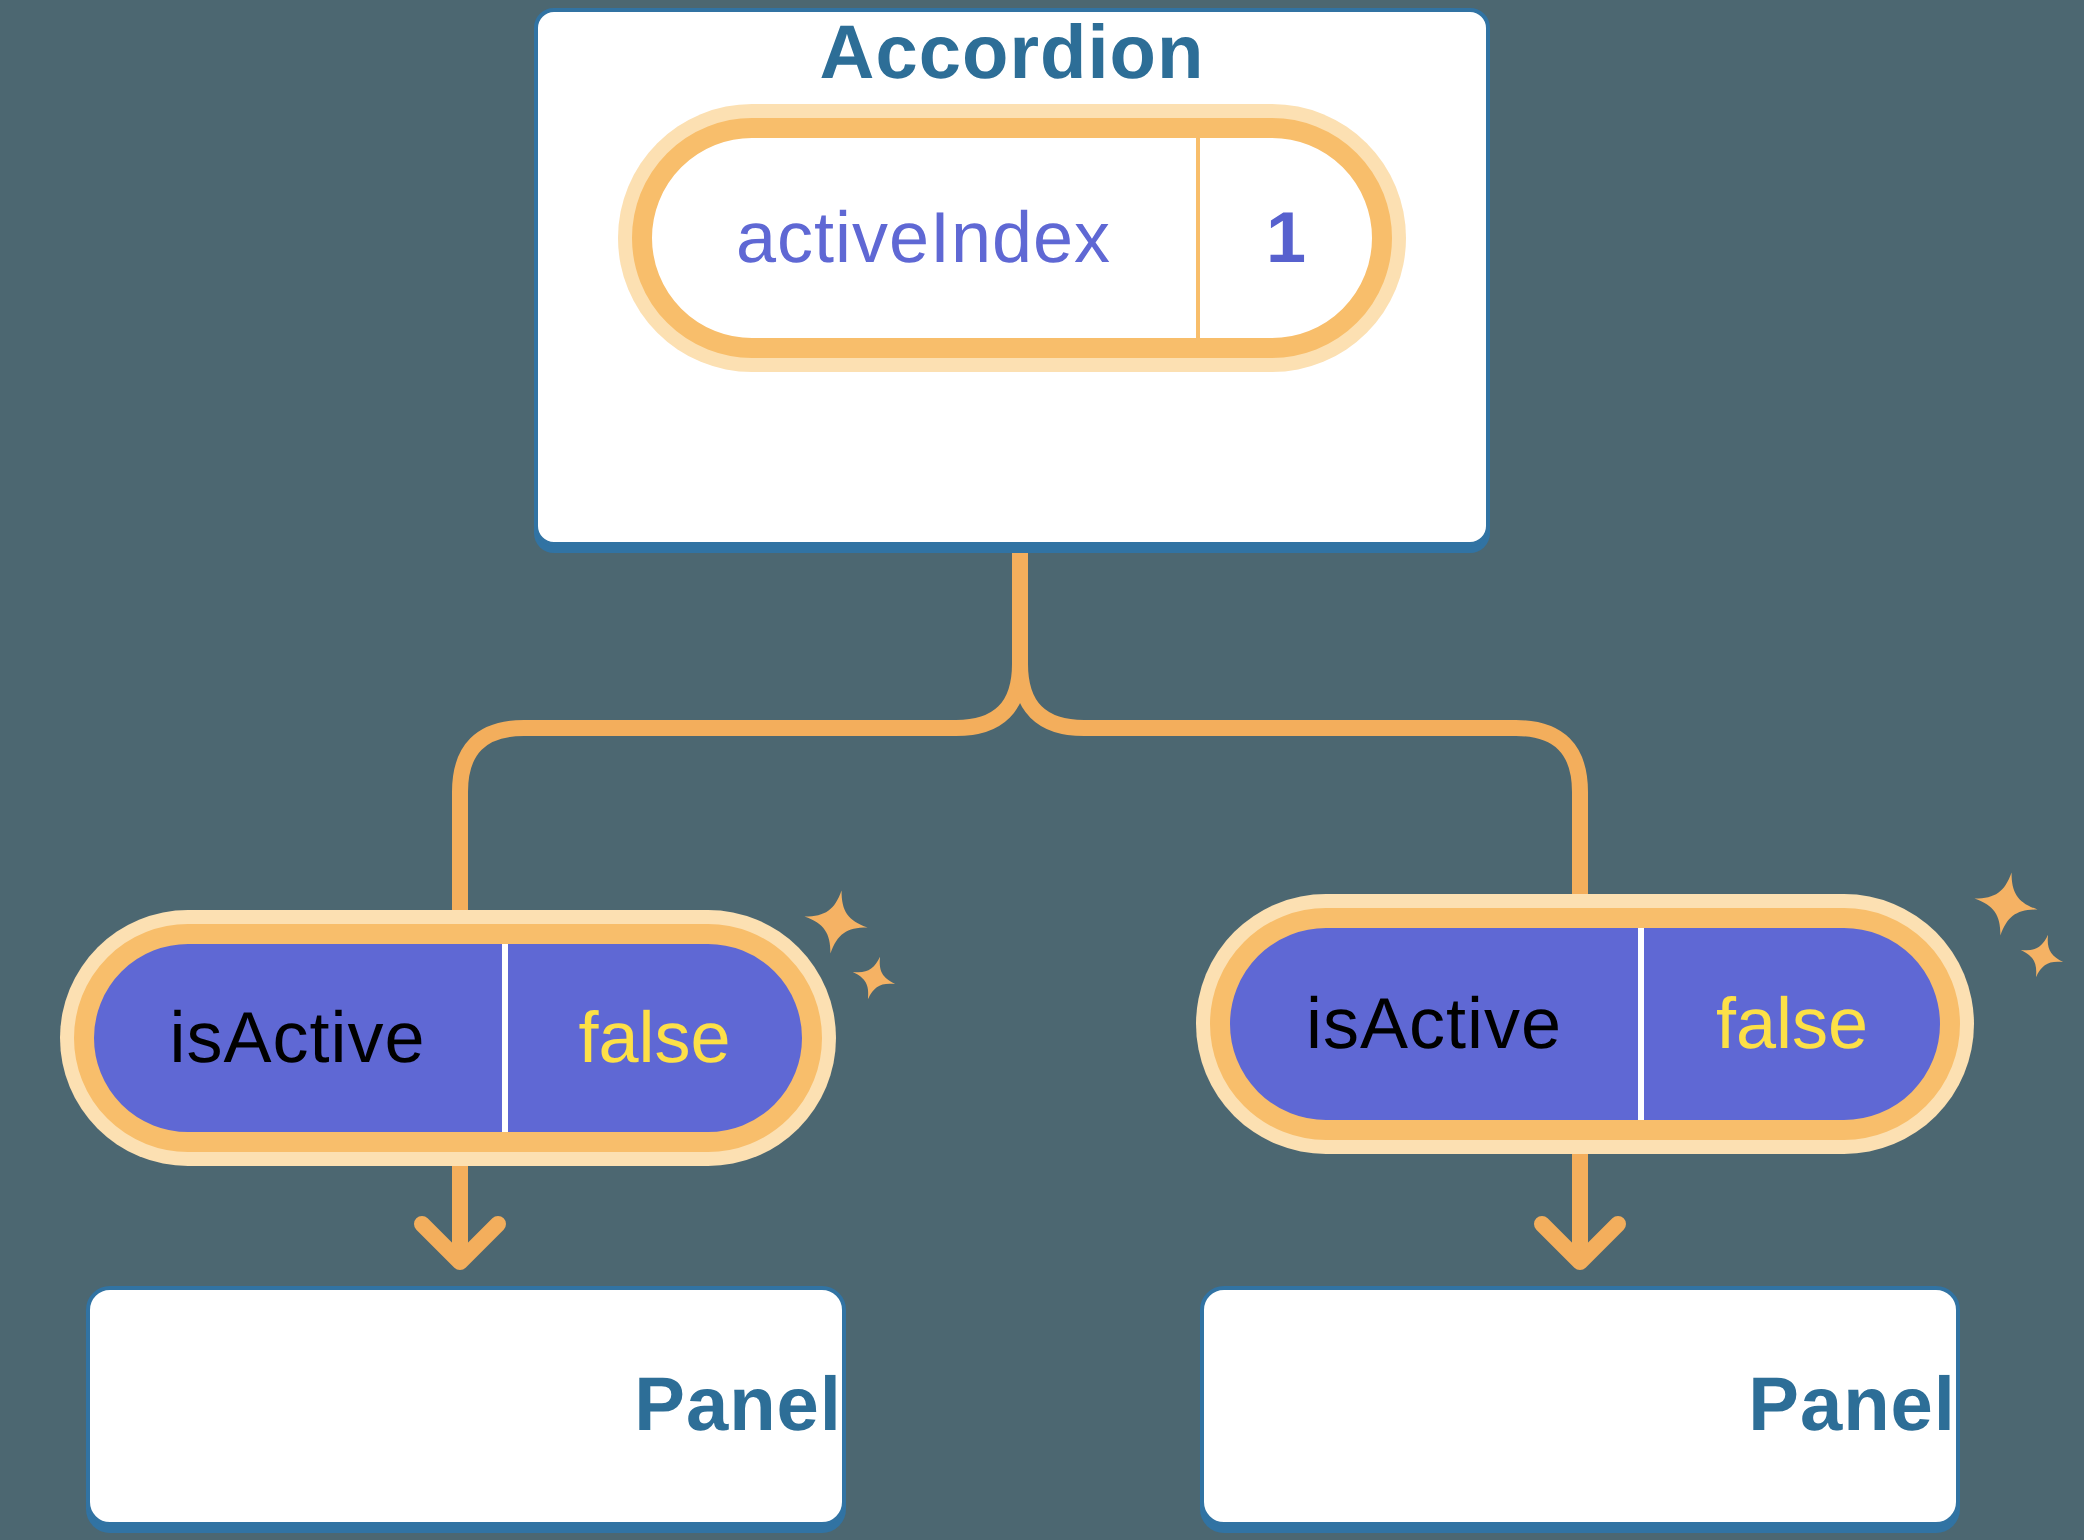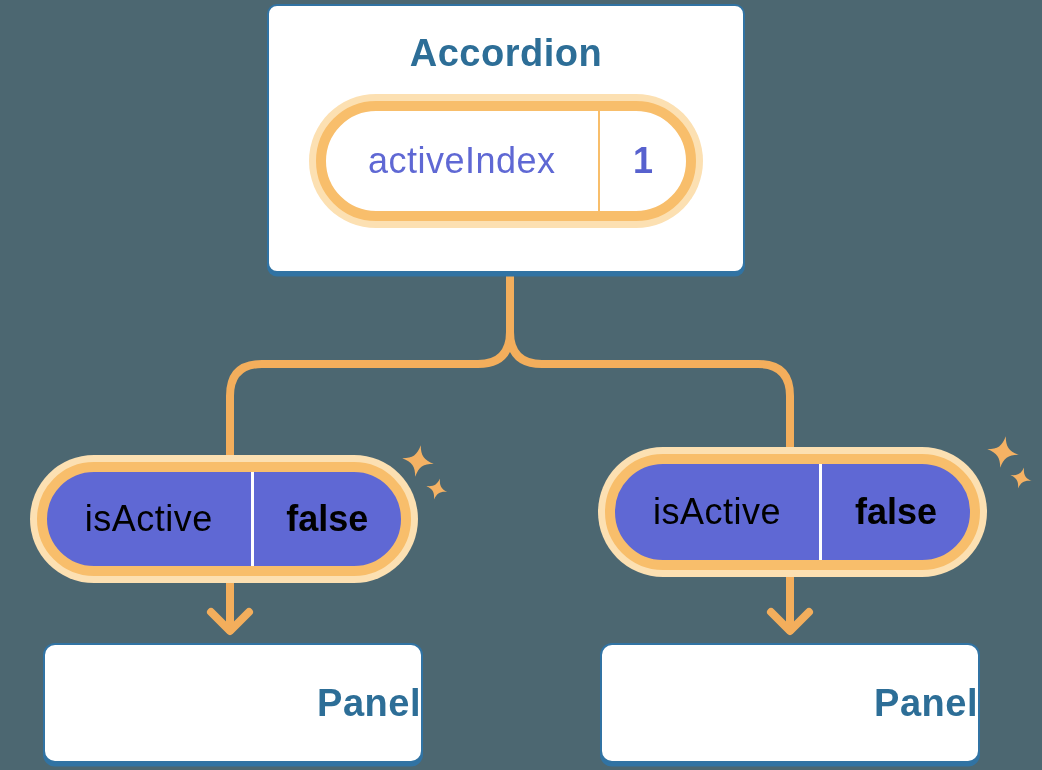--- a/index.html
+++ b/index.html
@@ -9,48 +9,48 @@
     font-family:"Liberation Sans", sans-serif;
   }
   .wires{position:absolute;left:0;top:0;z-index:0;}
   .node-card{
     position:absolute;z-index:1;background:#FFFFFF;
     border:2.5px solid #3173A3;box-shadow:0 3.5px 0 #3173A3;
     box-sizing:border-box;
   }
   .accordion-card{
     left:267px;top:4px;width:478px;height:269px;border-radius:10px;
-    display:flex;flex-direction:column;align-items:center;padding-top:26px;
+    display:flex;flex-direction:column;align-items:center;
   }
   .card-title{
     font-size:38px;font-weight:600;color:#2D6E97;line-height:1.15;
     letter-spacing:.5px;
   }
   .pill{position:relative;box-sizing:border-box;}
   .pill-glow{
     width:100%;height:100%;background:#FCE0B2;border-radius:999px;
     padding:7px;box-sizing:border-box;
   }
   .pill-ring{
     width:100%;height:100%;border:10px solid #F8BE6B;border-radius:999px;
     box-sizing:border-box;display:flex;overflow:hidden;background:#FFFFFF;
   }
   .pill-ring.purple{background:#5F68D4;}
   .pill-content{display:flex;width:100%;height:100%;}
   .cell{display:flex;align-items:center;justify-content:center;}
-  .state-pill{width:394px;height:134px;margin-top:18px;z-index:2;}
+  .state-pill{width:394px;height:134px;margin-top:2px;z-index:2;}
   .state-label{flex:1;font-size:36px;color:#5F68D4;letter-spacing:.5px;}
   .state-divider{width:2.5px;background:#F8BE6B;}
   .state-value{width:86px;font-size:36px;font-weight:700;color:#5761CE;}
   .prop-pill{position:absolute;z-index:2;}
   .prop-pill-left{left:30px;top:455px;width:388px;height:128px;}
   .prop-pill-right{left:598px;top:447px;width:389px;height:130px;}
   .prop-label{flex:1.38;font-size:36px;color:#000000;letter-spacing:.5px;}
   .prop-divider{width:3px;background:#FFFFFF;}
-  .prop-value{flex:1;font-size:36px;font-weight:700;color:#000000;}
+  .prop-value{flex:1;font-size:36px;font-weight:400;color:#fde047;}
   .panel-card{
     width:380px;height:120px;border-radius:12px;
     display:flex;align-items:center;justify-content:flex-end;
   }
   .panel-left{left:43px;top:643px;}
   .panel-right{left:600px;top:643px;}
   .panel-title{font-size:38px;font-weight:600;color:#2D6E97;letter-spacing:.5px;}
 </style>
 </head>
 <body>

